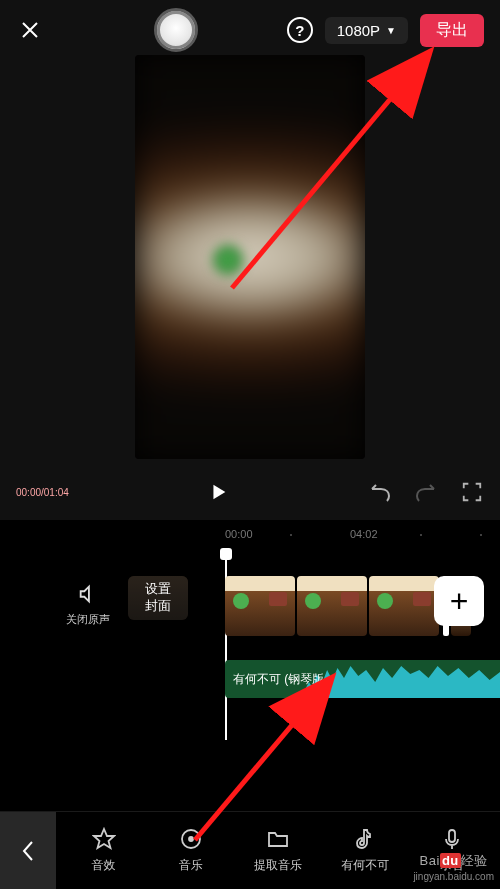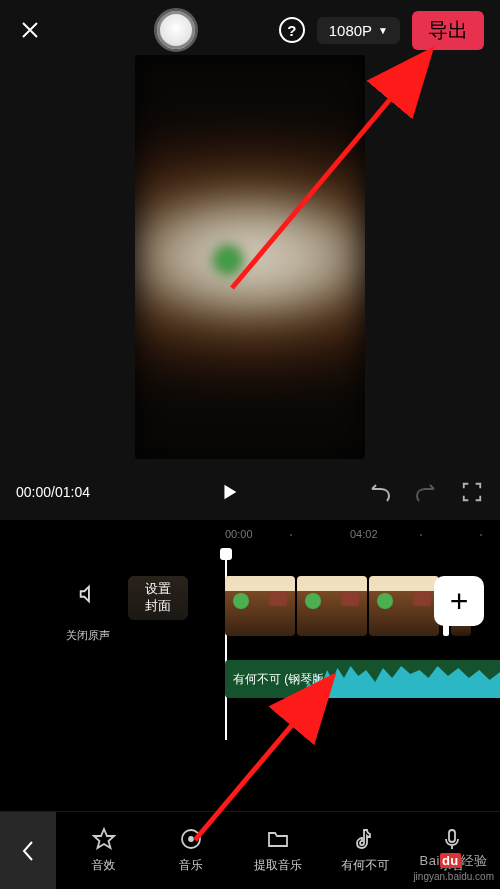--- a/index.html
+++ b/index.html
@@ -31,21 +31,21 @@
   .help-icon {
     width:26px;height:26px;border:2px solid #fff;border-radius:50%;
     display:flex;align-items:center;justify-content:center;font-size:15px;font-weight:600;
   }
   .resolution {
     background:#222; padding:5px 12px; border-radius:6px;
     display:flex;align-items:center;gap:6px;font-size:15px;font-weight:500;
   }
   .res-arrow { font-size:10px; }
   .export-btn {
-    background:#e8304f; color:#000000; font-size:20px; font-weight:500;
+    background:#e8304f; color:#ffffff; font-size:16px; font-weight:500;
     padding:6px 16px; border-radius:6px;
   }
 
   
   .preview-wrap {
     position:absolute; top:60px; left:0; right:0; height:400px;
     display:flex; align-items:center; justify-content:center;
   }
   .preview {
     width:230px; height:404px; border-radius:4px; overflow:hidden;
@@ -61,21 +61,21 @@
   .preview-dot {
     position:absolute; left:34%; top:47%; width:30px; height:30px; border-radius:50%;
     background: radial-gradient(circle,#4caf50 0%, #2e7d32 80%); filter:blur(6px);
   }
 
   
   .playback {
     position:absolute; top:468px; left:0; right:0; height:48px;
     display:flex; align-items:center; padding:0 16px; gap:8px;
   }
-  .time { color:#ffffff; font-size:14px; font-variant-numeric:tabular-nums; }
+  .time { color:#fca5a5; font-size:10px; font-variant-numeric:tabular-nums; }
   .play-btn { margin-left:auto; margin-right:auto; width:32px; height:32px; display:flex;align-items:center;justify-content:center; }
   .play-btn svg{fill:#fff;}
   .pb-right { display:flex;align-items:center;gap:22px; }
   .pb-icon { width:24px;height:24px;display:flex;align-items:center;justify-content:center; }
   .pb-icon svg{stroke:#b3b3b3;stroke-width:2;fill:none;}
   .pb-icon.disabled svg{stroke:#555;}
 
   
   .timeline {
     position:absolute; top:520px; left:0; right:0; bottom:78px;
@@ -84,21 +84,21 @@
   .tl-ruler {
     height:24px; position:relative; font-size:11px; color:#777;
   }
   .tl-tick { position:absolute; top:2px; }
   .tl-tick.minor { width:2px;height:2px;background:#555;border-radius:50%; top:8px; }
 
   .tl-tracks { position:relative; height:230px; }
 
   .mute-col {
     position:absolute; left:64px; top:32px; width:48px;
-    display:flex; flex-direction:column; align-items:center; gap:22px;
+    display:flex; flex-direction:column; align-items:center; gap:6px;
     color:#d0d0d0;
     text-align:center;
   }
   .mute-icon { width:24px;height:24px;display:flex;align-items:center;justify-content:center; }
   .mute-label { font-size:11px; color:#ccc; }
 
   .cover-tile {
     position:absolute; left:128px; top:26px; width:60px; height:44px;
     border-radius:6px; overflow:hidden;
     background: linear-gradient(#3a2a1a,#1a120a);

